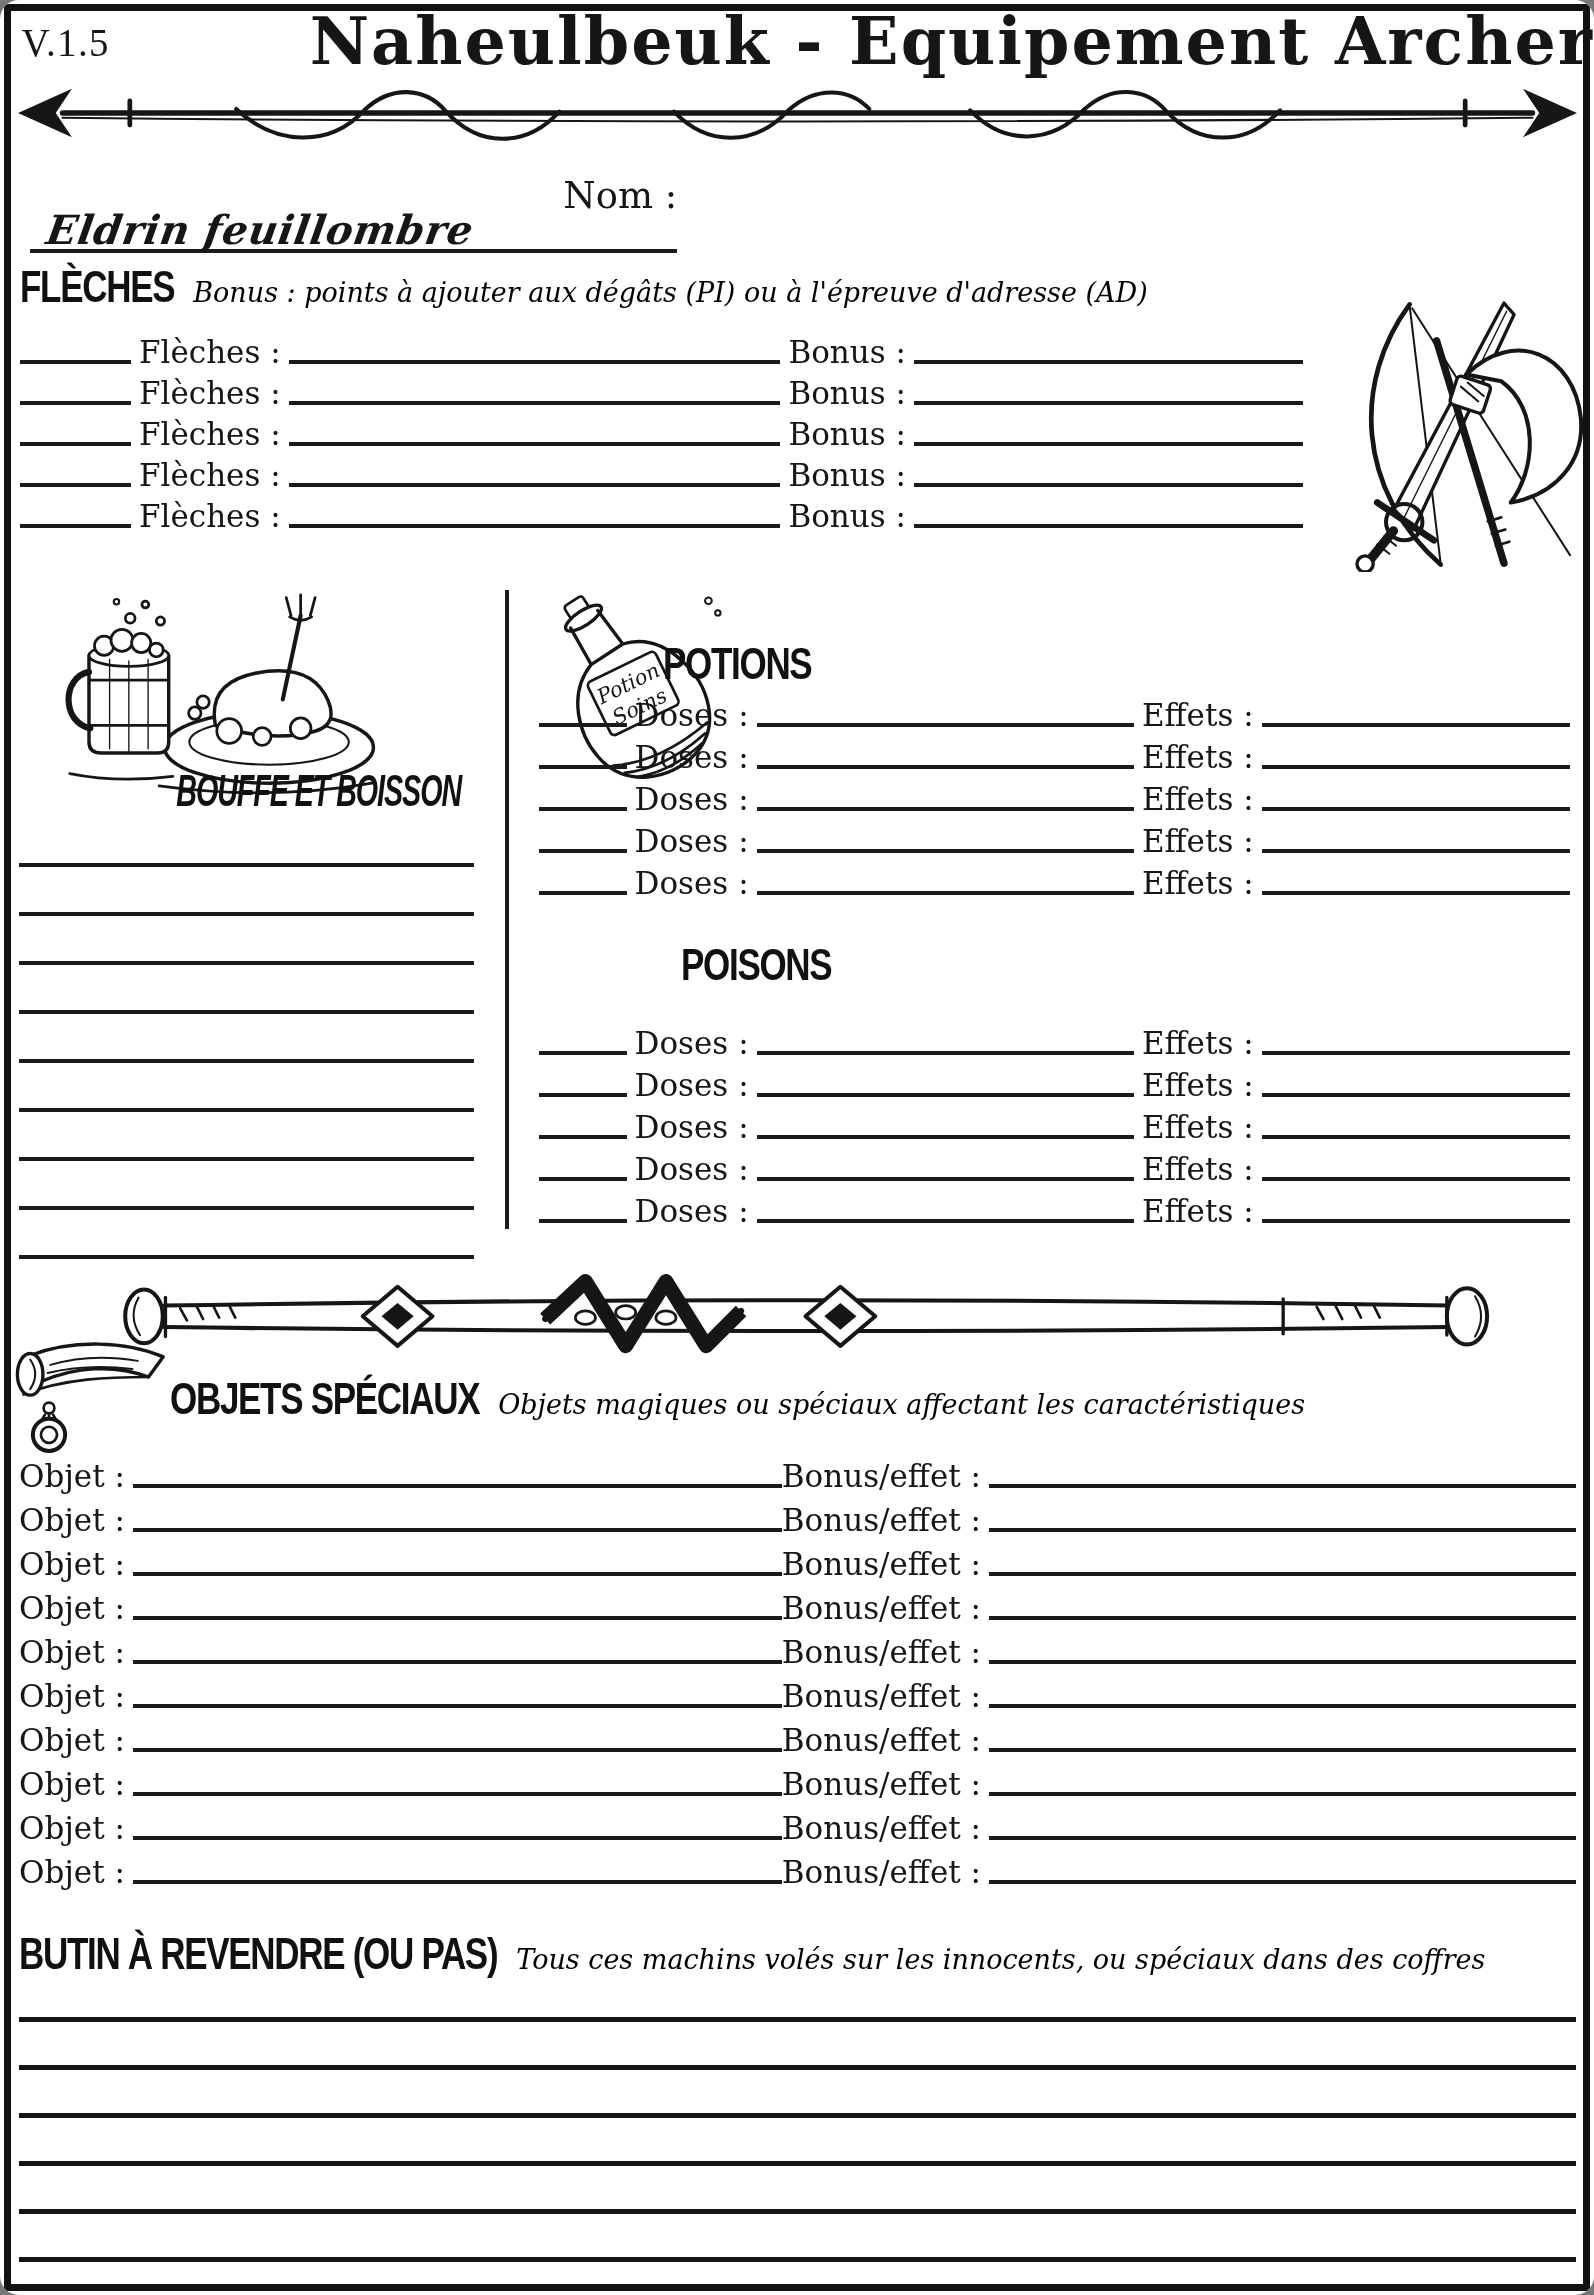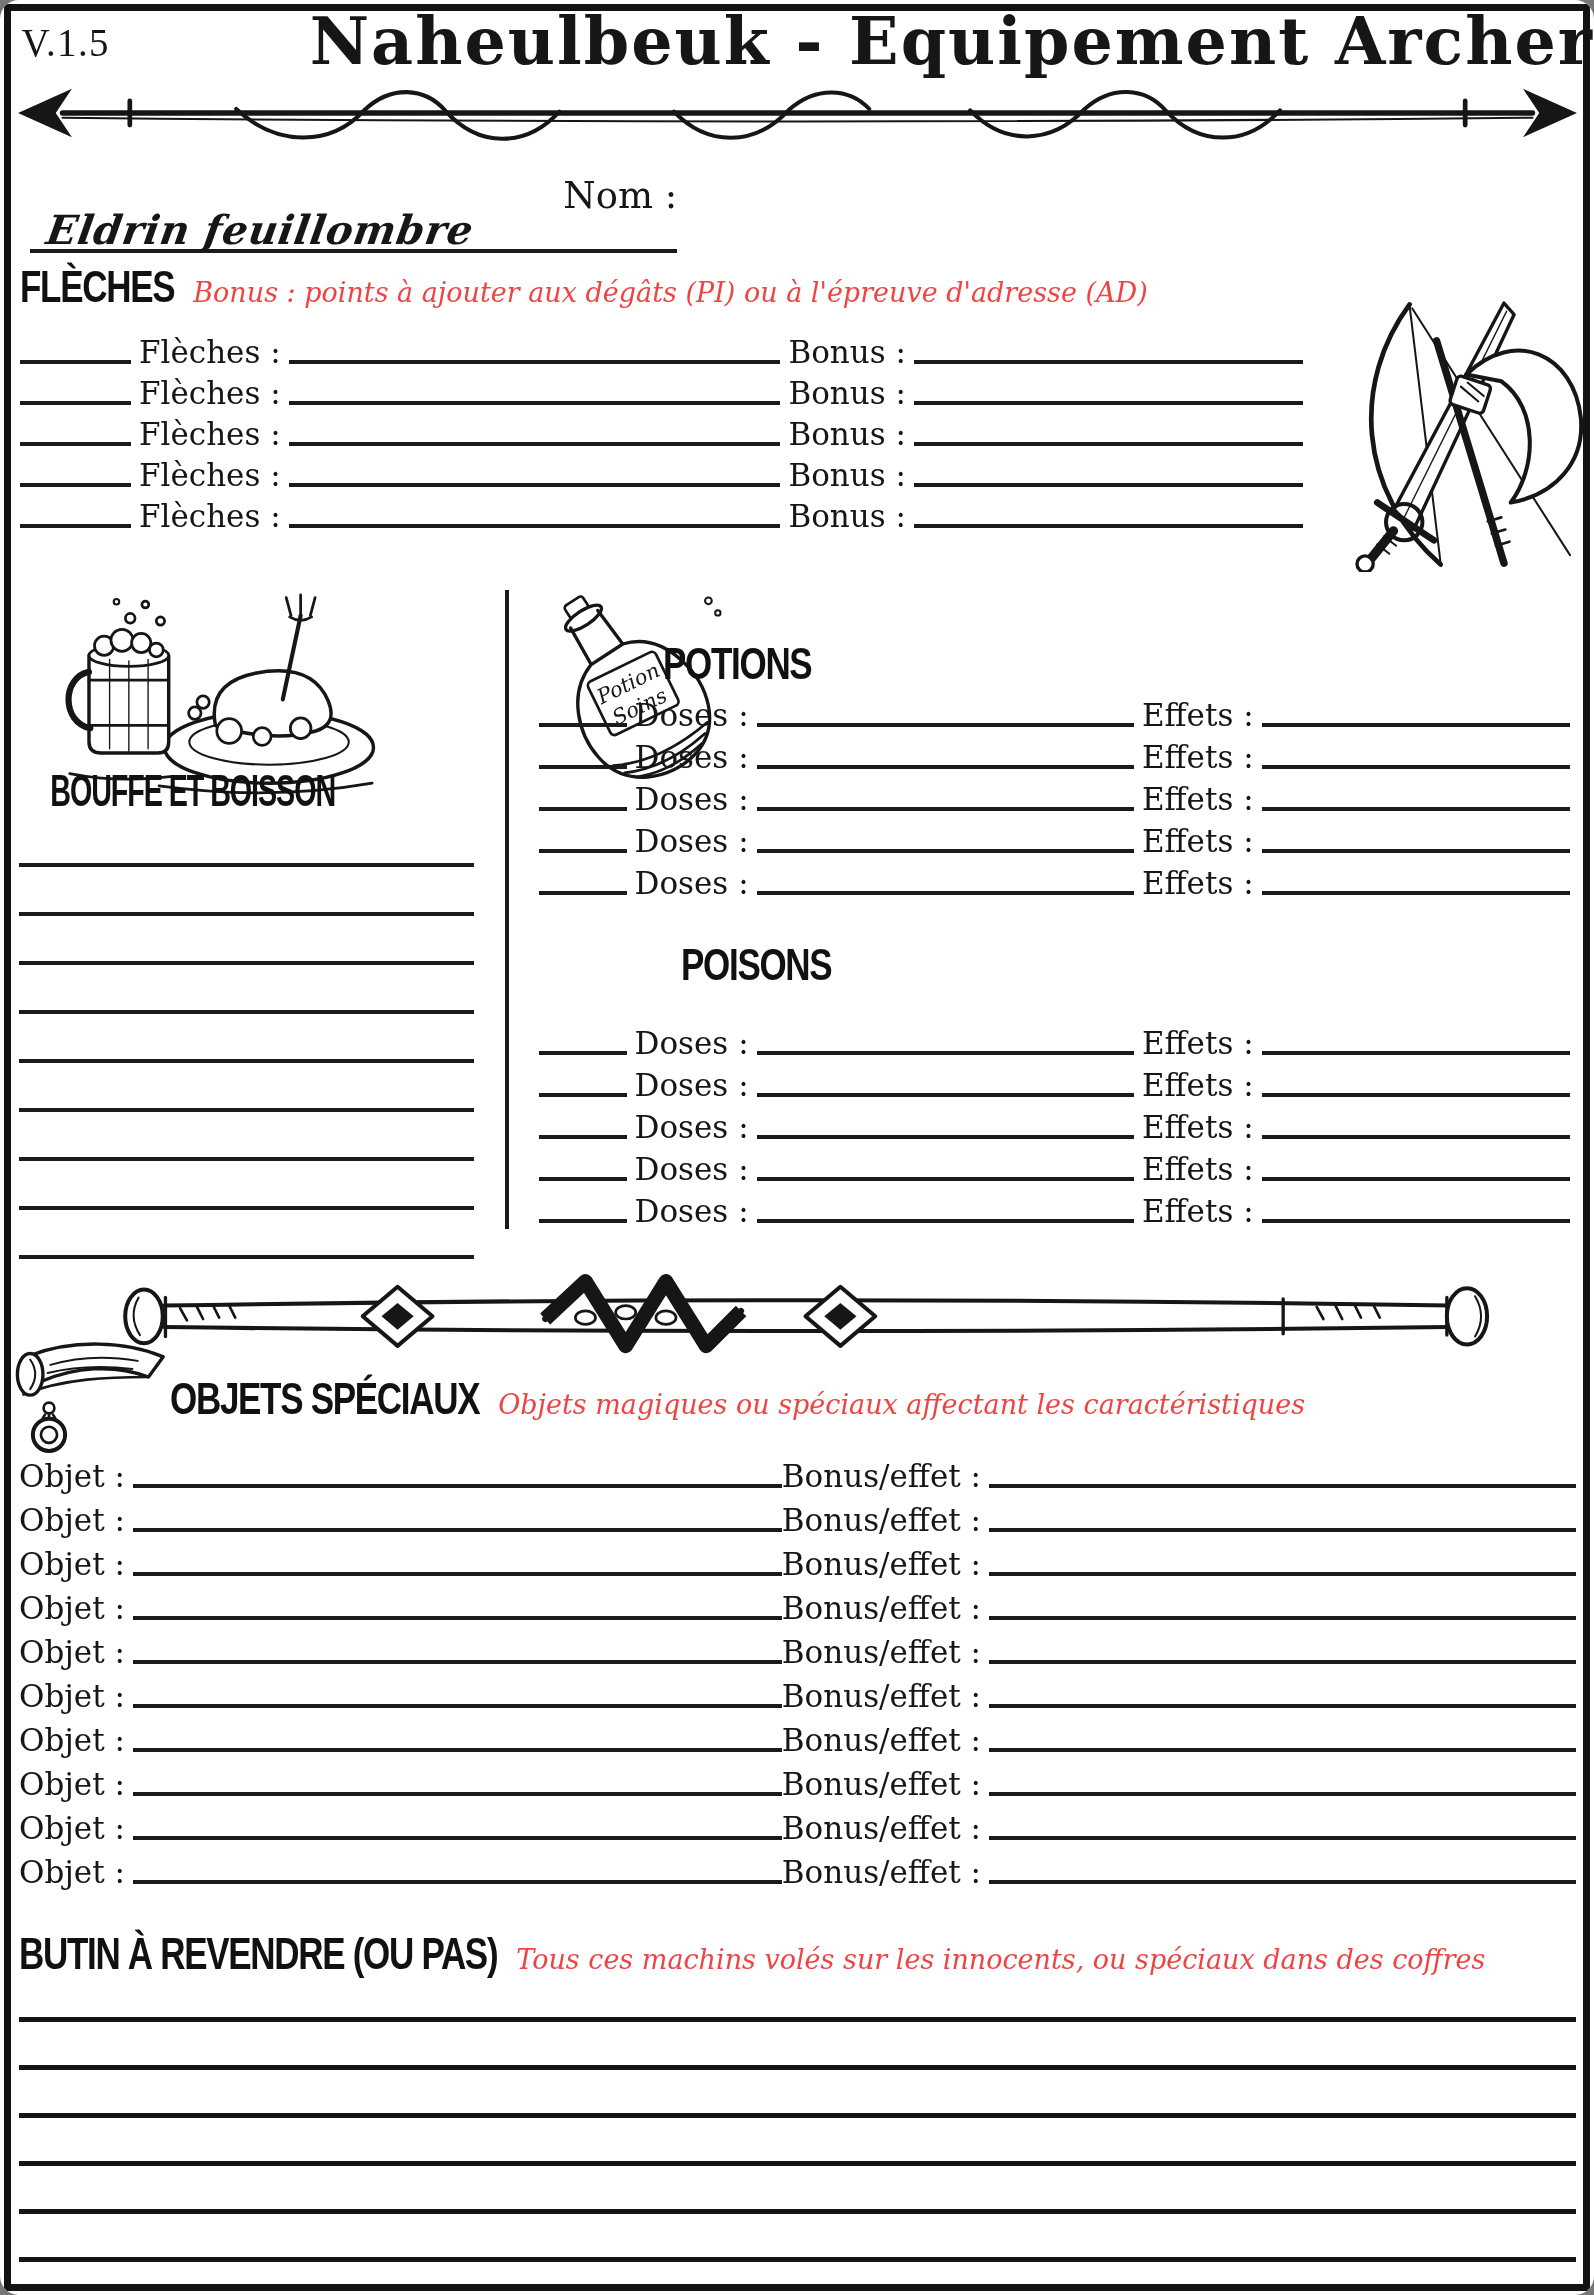--- a/index.html
+++ b/index.html
@@ -27,42 +27,42 @@
     display:inline-block; font-style:italic; font-weight:bold; font-size:40px; line-height:0.95;
     transform:skewX(-9deg); letter-spacing:0.7px; white-space:nowrap;
   }
 
   
   .blackhead {
     display:inline-block; font-family:"Liberation Sans",sans-serif; font-weight:bold;
     font-size:35px; letter-spacing:-1.3px; line-height:1; white-space:nowrap;
     transform:scaleY(1.25); transform-origin:0 85%; color:#111;
   }
-  .subtitle { font-style:italic; font-size:27px; line-height:1; white-space:nowrap; color:#ef4444; }
+  .subtitle { font-style:italic; font-size:27px; line-height:1; white-space:nowrap; color:#000000; }
   .sec-head { display:flex; align-items:baseline; gap:19px; }
   .rule { border-bottom:4.7px solid #1b1b1b; }
   .frow { display:flex; align-items:flex-end; }
   .lbl { font-size:31px; line-height:0.78; white-space:nowrap; margin:0 8px; }
 
   
   .fleches { position:absolute; left:20px; top:272px; width:1283px; }
   .fleches-rows { position:absolute; left:0; top:51px; right:0; }
   .fleches-rows .frow { height:41px; }
   .f-stub  { width:111px; }
   .f-main  { flex:1; }
   .f-bonus { width:389px; }
   .weapons { position:absolute; left:1334px; top:299px; width:255px; height:273px; }
 
   
   .middle { position:absolute; left:19px; top:583px; width:1557px; height:650px; }
   .vdiv { position:absolute; left:486px; top:6.7px; height:639px; border-left:4px solid #1b1b1b; }
 
   .bouffe-col { position:absolute; left:0; top:0; width:471px; }
   .food { position:absolute; left:37px; top:5.4px; width:323px; height:209px; }
-  .bouffe-head { position:absolute; left:0; top:193px; width:455px; text-align:left; }
+  .bouffe-head { position:absolute; left:18px; top:193px; width:455px; text-align:right;font-style:italic; }
   .bouffe-head .blackhead { transform:scale(0.82,1.25); transform-origin:center 85%; }
   .bouffe-lines { position:absolute; left:0; top:235px; width:455px; }
   .bline { height:45px; border-bottom:4.7px solid #1b1b1b; }
 
   .potions-col { position:absolute; left:498px; top:0; width:1058px; }
   .bottle { position:absolute; left:15px; top:0; width:202px; height:216px; }
   .potions-head { position:absolute; left:146px; top:66px; }
   .p-rows { position:absolute; left:21.6px; width:1031px; }
   .potions-rows { top:102px; }
   .poisons-head { position:absolute; left:164px; top:367px; }

